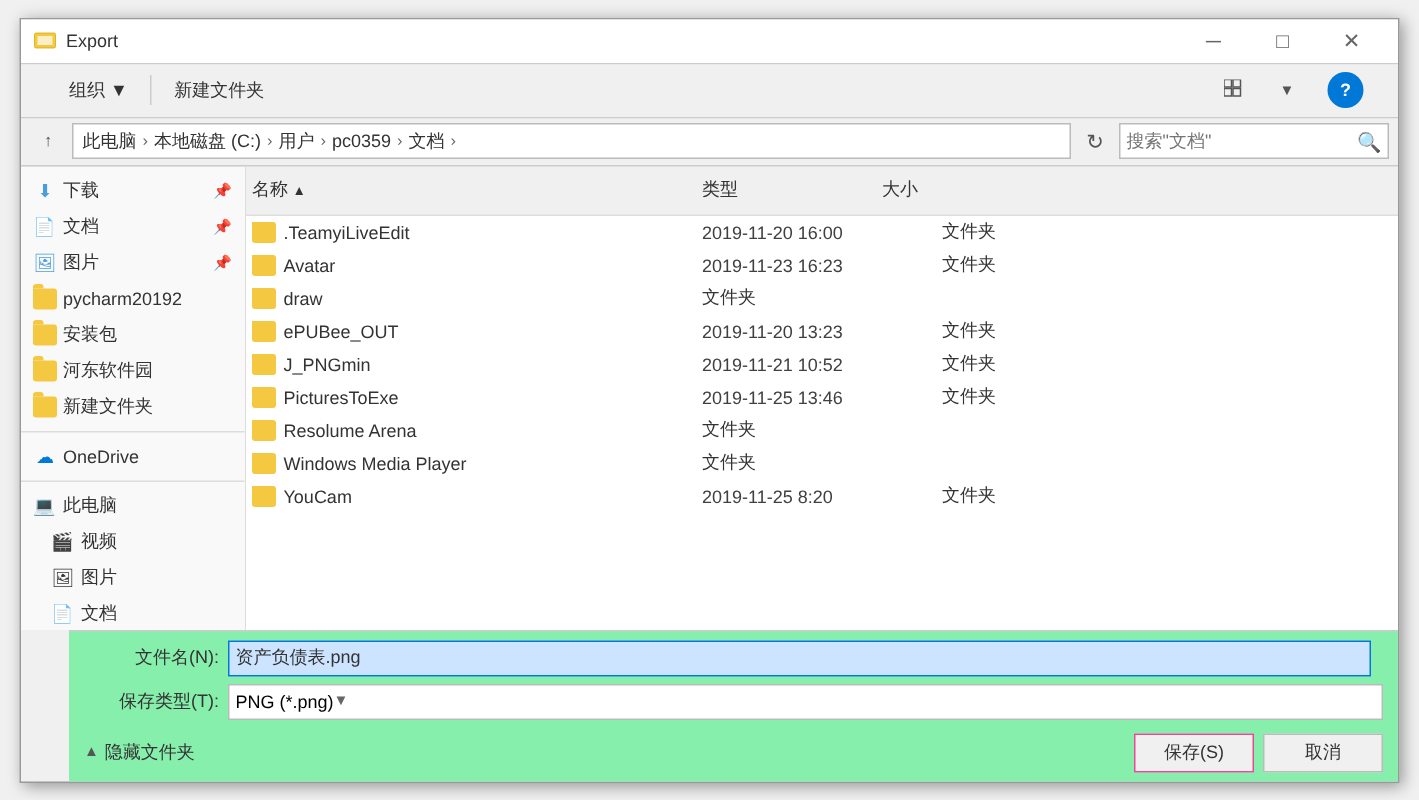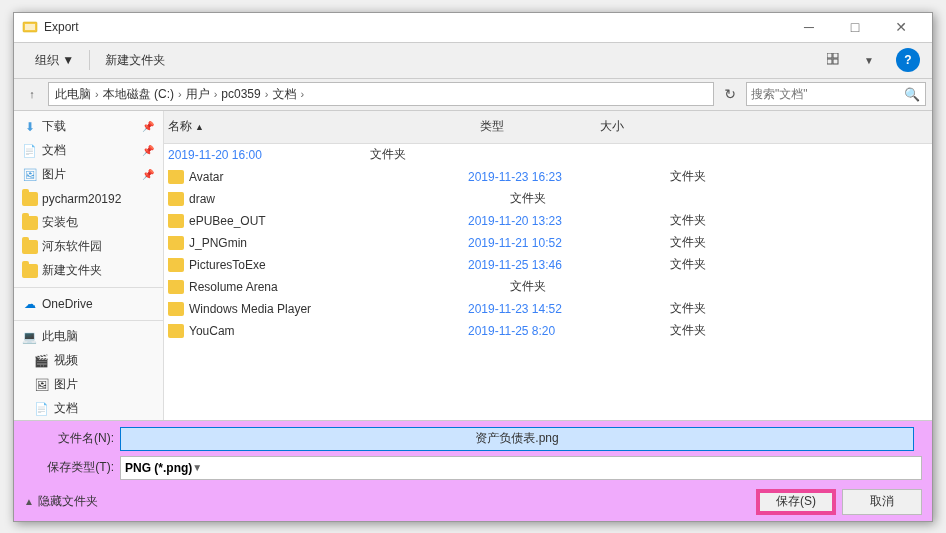--- a/index.html
+++ b/index.html
@@ -62,21 +62,21 @@
       cursor: pointer;
       font-size: 14px;
       color: #666;
     }
 
     .toolbar {
       height: 36px;
       background: #f0f0f0;
       display: flex;
       align-items: center;
-      padding: 0 12px;
+      padding: 0 23px;
       border-bottom: 1px solid #ccc;
       gap: 4px;
     }
     .toolbar-btn {
       height: 26px;
       padding: 0 8px;
       background: #f0f0f0;
       border: 1px solid transparent;
       cursor: pointer;
       font-size: 12px;
@@ -205,21 +205,21 @@
     .file-header {
       height: 22px;
       display: flex;
       align-items: center;
       background: #f0f0f0;
       border-bottom: 1px solid #ddd;
       padding: 16px 4px;
     }
     .col-name { width: 300px; font-size: 12px; color: #333; display: flex; align-items: center; gap: 3px; cursor: pointer; }
     .col-date { width: 160px; font-size: 12px; color: #333; cursor: pointer; }
-    .col-type { width: 120px; font-size: 12px; color: #333; cursor: pointer; margin-left: 12px; }
+    .col-type { width: 120px; font-size: 12px; color: #333; cursor: pointer; }
     .col-size { flex: 1; font-size: 12px; color: #333; cursor: pointer; }
 
     .file-list {
       flex: 1;
       overflow-y: auto;
       background: white;
     }
     .file-row {
       height: 22px;
       display: flex;
@@ -230,22 +230,22 @@
     .file-cell-name {
       width: 300px;
       display: flex;
       align-items: center;
       gap: 5px;
       font-size: 12px;
       color: #333;
       white-space: nowrap;
       overflow: hidden;
     }
-    .file-cell-date { width: 160px; font-size: 12px; color: #3b82f6; }
-    .file-cell-type { width: 120px; font-size: 12px; color: #333; text-align: center; }
+    .file-cell-date { width: 160px; font-size: 12px; color: #404040; }
+    .file-cell-type { width: 120px; font-size: 12px; color: #333; }
     .file-cell-size { flex: 1; font-size: 12px; color: #333; }
     .folder-icon {
       width: 16px;
       height: 14px;
       background: #f5c842;
       border-radius: 0 2px 2px 2px;
       position: relative;
       flex-shrink: 0;
     }
     .folder-icon::before {
@@ -253,23 +253,24 @@
       position: absolute;
       top: -3px;
       left: 0;
       width: 7px;
       height: 3px;
       background: #f5c842;
       border-radius: 2px 2px 0 0;
     }
 
     .bottom-bar {
-      background: #f0abfc;
+      background: #86efac;
       border-top: 1px solid #ccc;
       padding: 6px 10px;
+      margin-left: 32px;
     }
     .input-row {
       display: flex;
       align-items: center;
       margin-bottom: 5px;
       gap: 6px;
     }
     .input-label {
       width: 90px;
       text-align: right;
@@ -280,36 +281,34 @@
     .input-field {
       flex: 1;
       height: 24px;
       border: 1px solid #0078d7;
       background: white;
       padding: 0 4px;
       font-size: 12px;
       font-family: "Microsoft YaHei", sans-serif;
       outline: none;
       color: #333;
-      text-align: center;
     }
     .input-field.highlighted {
       background: #cce4ff;
     }
     .dropdown-field {
       flex: 1;
       height: 24px;
       border: 1px solid #bbb;
       background: white;
       padding: 0 4px;
       font-size: 12px;
       display: flex;
       align-items: center;
       cursor: pointer;
-      font-weight: bold;
     }
     .dropdown-arrow {
       font-size: 10px;
       color: #666;
     }
 
     .action-bar {
       display: flex;
       align-items: center;
       justify-content: space-between;
@@ -333,21 +332,21 @@
       padding: 0 16px;
       font-size: 12px;
       cursor: pointer;
       border: 1px solid #bbb;
       background: #f0f0f0;
       font-family: "Microsoft YaHei", sans-serif;
       color: #333;
     }
     .action-btn.primary {
       background: #f0f0f0;
-      border: 4px solid #ec4899;
+      border: 1px solid #ec4899;
     }
 
     
     ::-webkit-scrollbar { width: 8px; height: 8px; }
     ::-webkit-scrollbar-track { background: #f1f1f1; }
     ::-webkit-scrollbar-thumb { background: #ccc; }
 
     .up-arrow-btn {
       width: 24px;
       height: 24px;
@@ -511,20 +510,24 @@
         </div>
         <div class="col-type">
           <span>类型</span>
         </div>
         <div class="col-size">
           <span>大小</span>
         </div>
       </div>
       <div class="file-list" id="file-list">
       <div class="file-row">
+    <div class="file-cell-name">
+      <div class="folder-icon"></div>
+      <span>.TeamyiLiveEdit</span>
+    </div>
     <div class="file-cell-date">2019-11-20 16:00</div>
     <div class="file-cell-type">文件夹</div>
     <div class="file-cell-size"></div>
   </div>
           <div class="file-row">
     <div class="file-cell-name">
       <div class="folder-icon"></div>
       <span>Avatar</span>
     </div>
     <div class="file-cell-date">2019-11-23 16:23</div>
@@ -572,21 +575,20 @@
       <span>Resolume Arena</span>
     </div>
     <div class="file-cell-type">文件夹</div>
     <div class="file-cell-size"></div>
   </div>
           <div class="file-row">
     <div class="file-cell-name">
       <div class="folder-icon"></div>
       <span>Windows Media Player</span>
     </div>
-    <div class="file-cell-date">2019-11-23 14:52</div>
     <div class="file-cell-type">文件夹</div>
     <div class="file-cell-size"></div>
   </div>
           <div class="file-row">
     <div class="file-cell-name">
       <div class="folder-icon"></div>
       <span>YouCam</span>
     </div>
     <div class="file-cell-date">2019-11-25 8:20</div>
     <div class="file-cell-type">文件夹</div>

